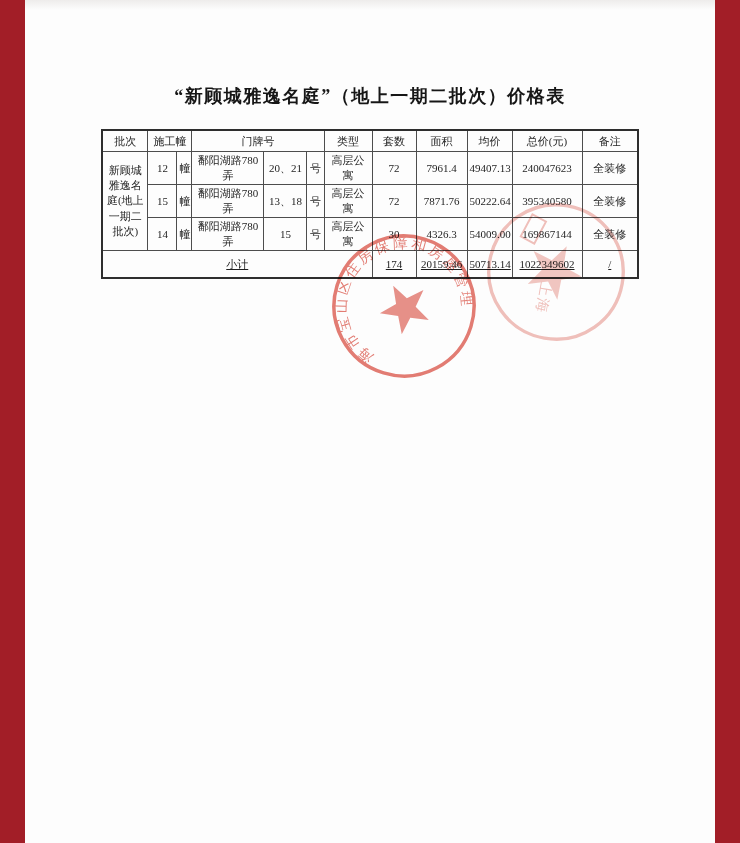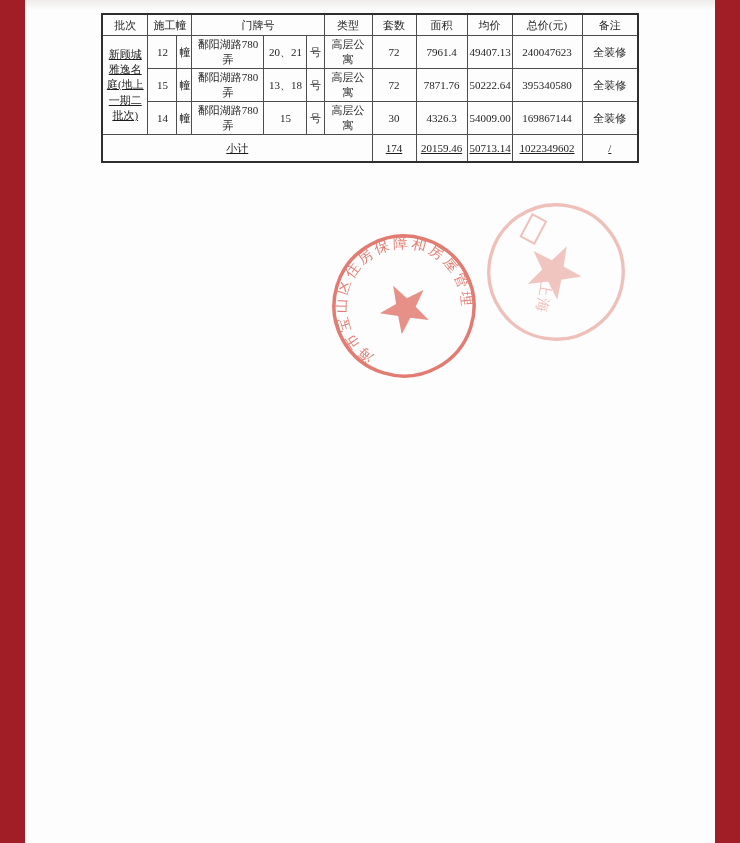--- a/index.html
+++ b/index.html
@@ -18,49 +18,50 @@
   .sheet::before{
     content:"";position:absolute;left:0;right:0;top:0;height:10px;
     background:linear-gradient(#eeeceb, #fdfdfd);
   }
   .title{
     margin:0;padding-top:84px;text-align:center;
     font-size:18px;font-weight:bold;letter-spacing:1.5px;color:#161616;
   }
   table.price{
     border-collapse:collapse;table-layout:fixed;
-    width:537px;margin:13px auto 0;
+    width:537px;margin:21px auto 0;
     border:2px solid #2e2e2e;
     position:relative;z-index:1;
   }
   table.price td{
     border:1px solid #4d4d4d;
     font-size:11px;color:#1e1e1e;text-align:center;vertical-align:middle;
     padding:1px 2px;overflow:hidden;
   }
   table.price tr.hdr td{height:18px;}
   table.price tr.data td{height:26px;}
   table.price tr.sum td{height:24px;text-decoration:underline;}
-  td.batch-cell{line-height:1.4;padding:2px 3px;text-decoration:underline;}
+  td.batch-cell{line-height:1.4;padding:2px 3px;}
   .seal{
     position:absolute;z-index:4;pointer-events:none;
     mix-blend-mode:multiply;
   }
   .seal.left-seal{left:304px;top:231px;width:150px;height:150px;opacity:0.78;transform:rotate(-28deg);}
   .seal.right-seal{left:459px;top:200px;width:144px;height:144px;opacity:0.42;transform:rotate(100deg);}
   .seal text{font-family:"Liberation Serif","DejaVu Serif",serif;}
 </style>
 </head>
 <body>
 
 <div class="strip left"></div>
 <div class="strip right"></div>
 
 <main class="sheet">
 
+  <h1 class="title">“新顾城雅逸名庭”（地上一期二批次）价格表</h1>
 
   <table class="price">
     <colgroup>
       <col style="width:46px">
         <col style="width:29px">
         <col style="width:15px">
       <col style="width:72px">
         <col style="width:43px">
         <col style="width:17px">
       <col style="width:48px">

